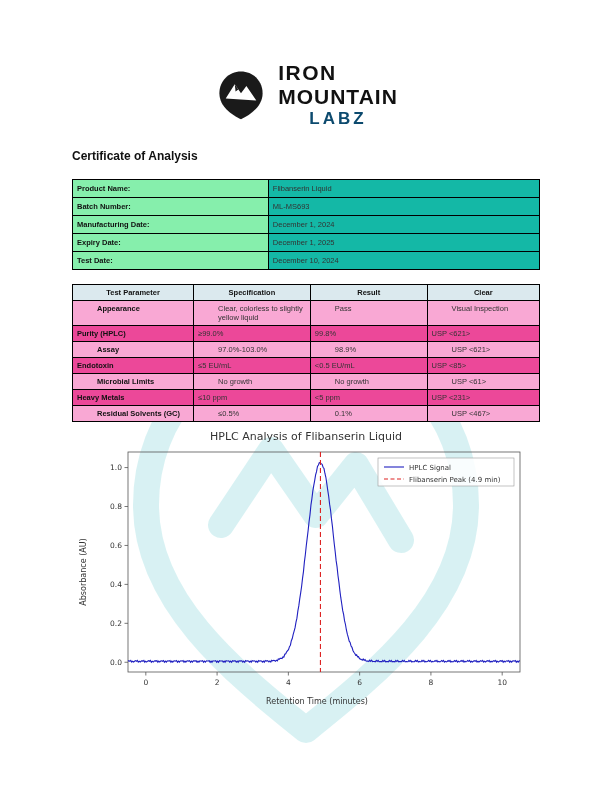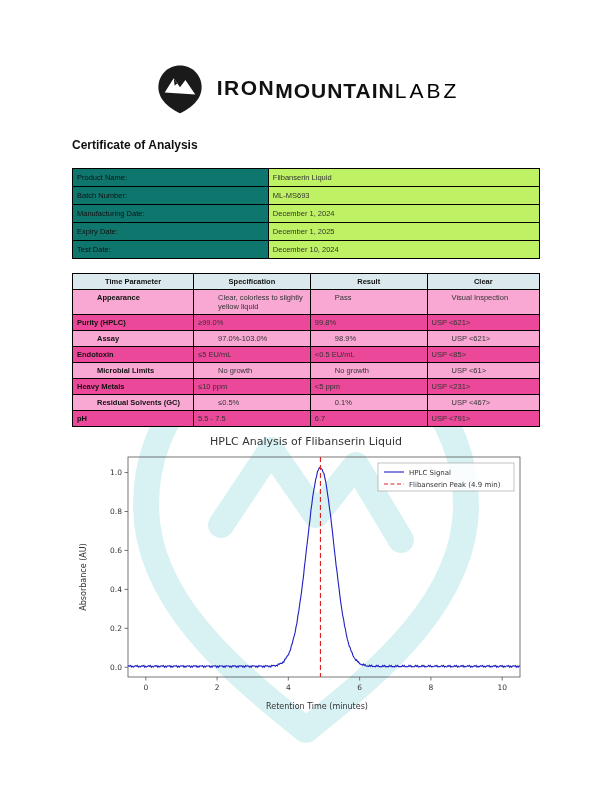--- a/index.html
+++ b/index.html
@@ -38,43 +38,43 @@
     align-items: center;
     justify-content: center;
     gap: 10px;
   }
   .logo-mark {
     width: 54px;
     height: 54px;
   }
   .logo-text {
     display: flex;
-    flex-direction: row;
-    align-items: flex-start;
+    flex-direction: column;
+    align-items: center;
     line-height: 1;
   }
   .logo-iron {
     font-size: 21px;
     font-weight: bold;
     letter-spacing: 1.5px;
     color: #111111;
     align-self: flex-start;
   }
   .logo-mountain {
     font-size: 21px;
     font-weight: bold;
     letter-spacing: 1.0px;
     color: #111111;
     margin-top: 3px;
   }
   .logo-labz {
-    font-size: 21px;
-    font-weight: normal;
+    font-size: 17px;
+    font-weight: bold;
     letter-spacing: 3px;
-    color: #000000;
+    color: #0c4a6e;
     margin-top: 3px;
   }
   
   .doc-title {
     text-align: left;
     font-size: 12px;
     font-weight: bold;
     color: #111111;
     margin-top: 22px;
     margin-bottom: 16px;
@@ -91,26 +91,26 @@
   }
   table.info-table td {
     border: 1px solid #000000;
     font-size: 7.5px;
     padding: 3px 4px;
     height: 11px;
     vertical-align: middle;
   }
   td.info-label {
     width: 40%;
-    background: #0f766e;
-    font-weight: normal;
+    background: #86efac;
+    font-weight: bold;
     color: #111111;
   }
   td.info-value {
-    background: #bef264;
+    background: #14b8a6;
     color: #333333;
   }
   table.results-table {
     border: 1px solid #000000;
   }
   table.results-table th {
     border: 1px solid #000000;
     background: #dbe9ee;
     font-size: 7.5px;
     font-weight: bold;
@@ -215,21 +215,21 @@
       <tr>
         <td class="info-label">Test Date:</td>
         <td class="info-value">December 10, 2024</td>
       </tr>
     </tbody>
   </table>
 
   <table class="results-table">
     <thead>
       <tr>
-        <th class="col-param">Time Parameter</th>
+        <th class="col-param">Test Parameter</th>
         <th class="col-spec">Specification</th>
         <th class="col-res">Result</th>
         <th class="col-meth">Clear</th>
       </tr>
     </thead>
     <tbody>
       <tr class="plain">
         <td class="param">Appearance</td>
         <td>Clear, colorless to slightly yellow liquid</td>
         <td>Pass</td>
@@ -263,26 +263,20 @@
         <td class="param">Heavy Metals</td>
         <td>≤10 ppm</td>
         <td>&lt;5 ppm</td>
         <td>USP &lt;231&gt;</td>
       </tr>
       <tr class="plain">
         <td class="param">Residual Solvents (GC)</td>
         <td>≤0.5%</td>
         <td>0.1%</td>
         <td>USP &lt;467&gt;</td>
-      </tr>
-      <tr class="shade">
-        <td class="param">pH</td>
-        <td>5.5 - 7.5</td>
-        <td>6.7</td>
-        <td>USP &lt;791&gt;</td>
       </tr>
     </tbody>
   </table>
 
   <div class="chart-wrap">
     <svg class="chart" id="chart-svg" width="468" height="290" viewBox="0 0 468 290">
 
       <text id="chart-title" class="axis-text" x="234" y="18" text-anchor="middle" style="font-size:11px; fill:#333333;">HPLC Analysis of Flibanserin Liquid</text>
 
       <g id="plot-frame">

